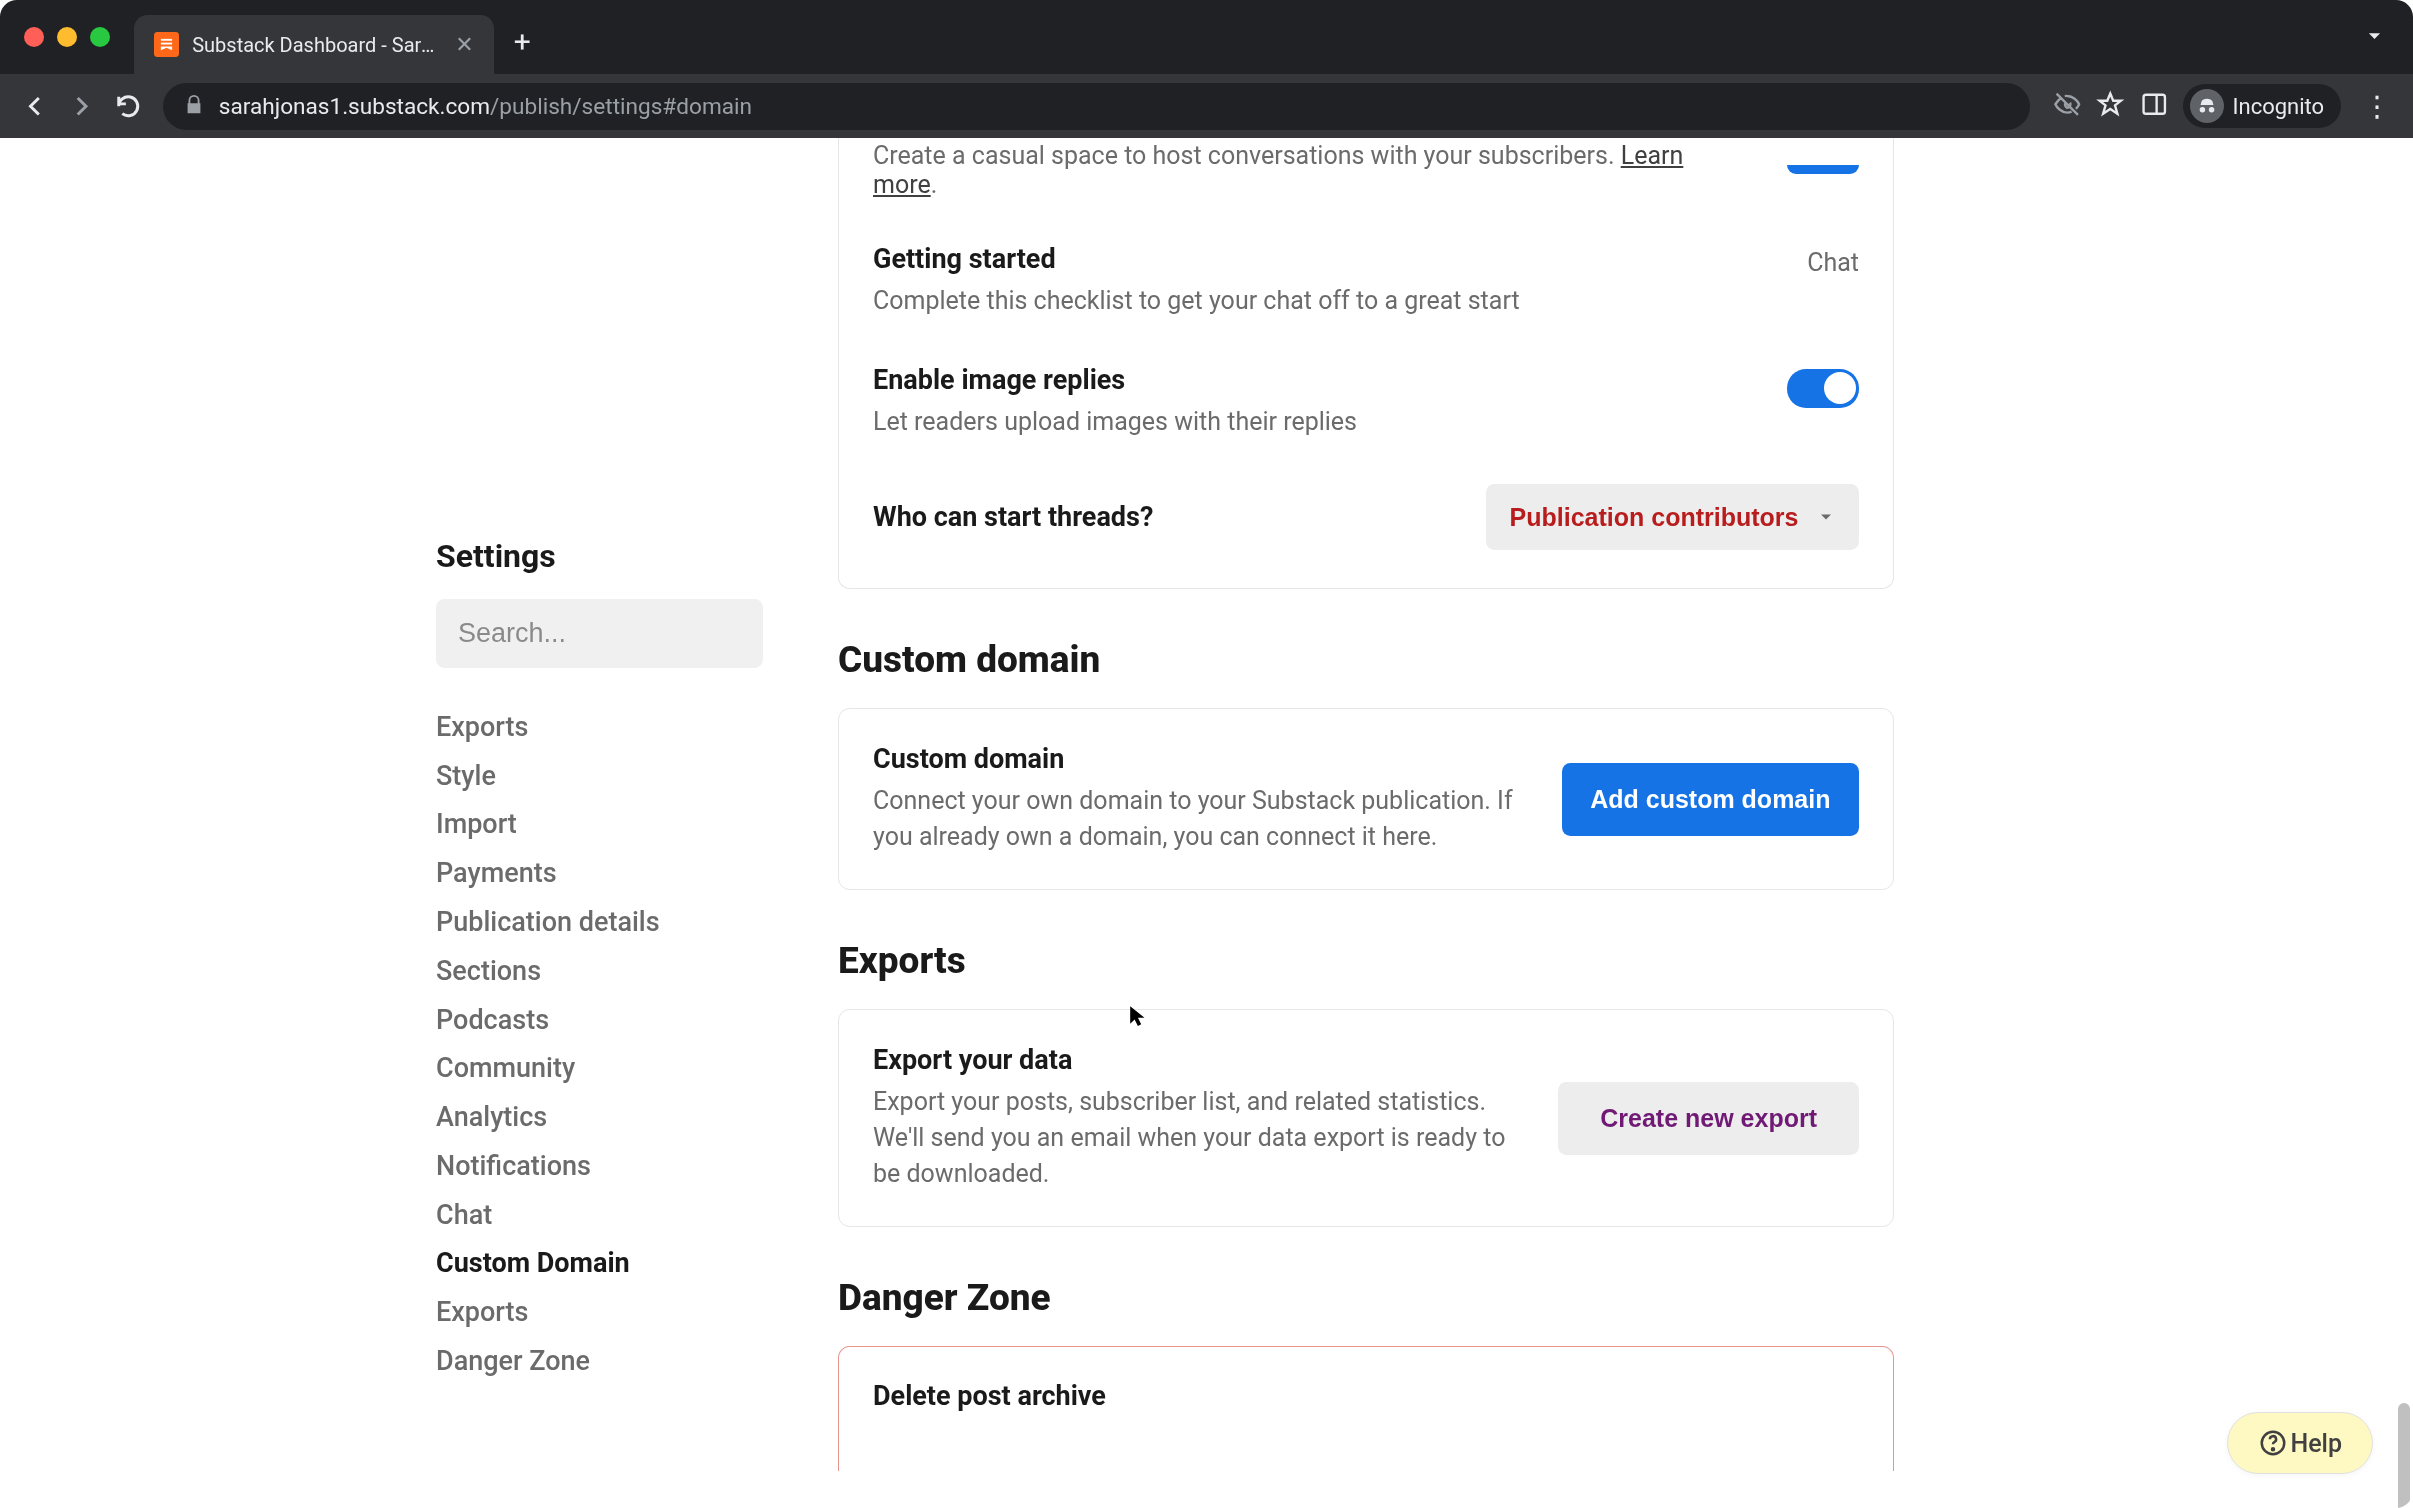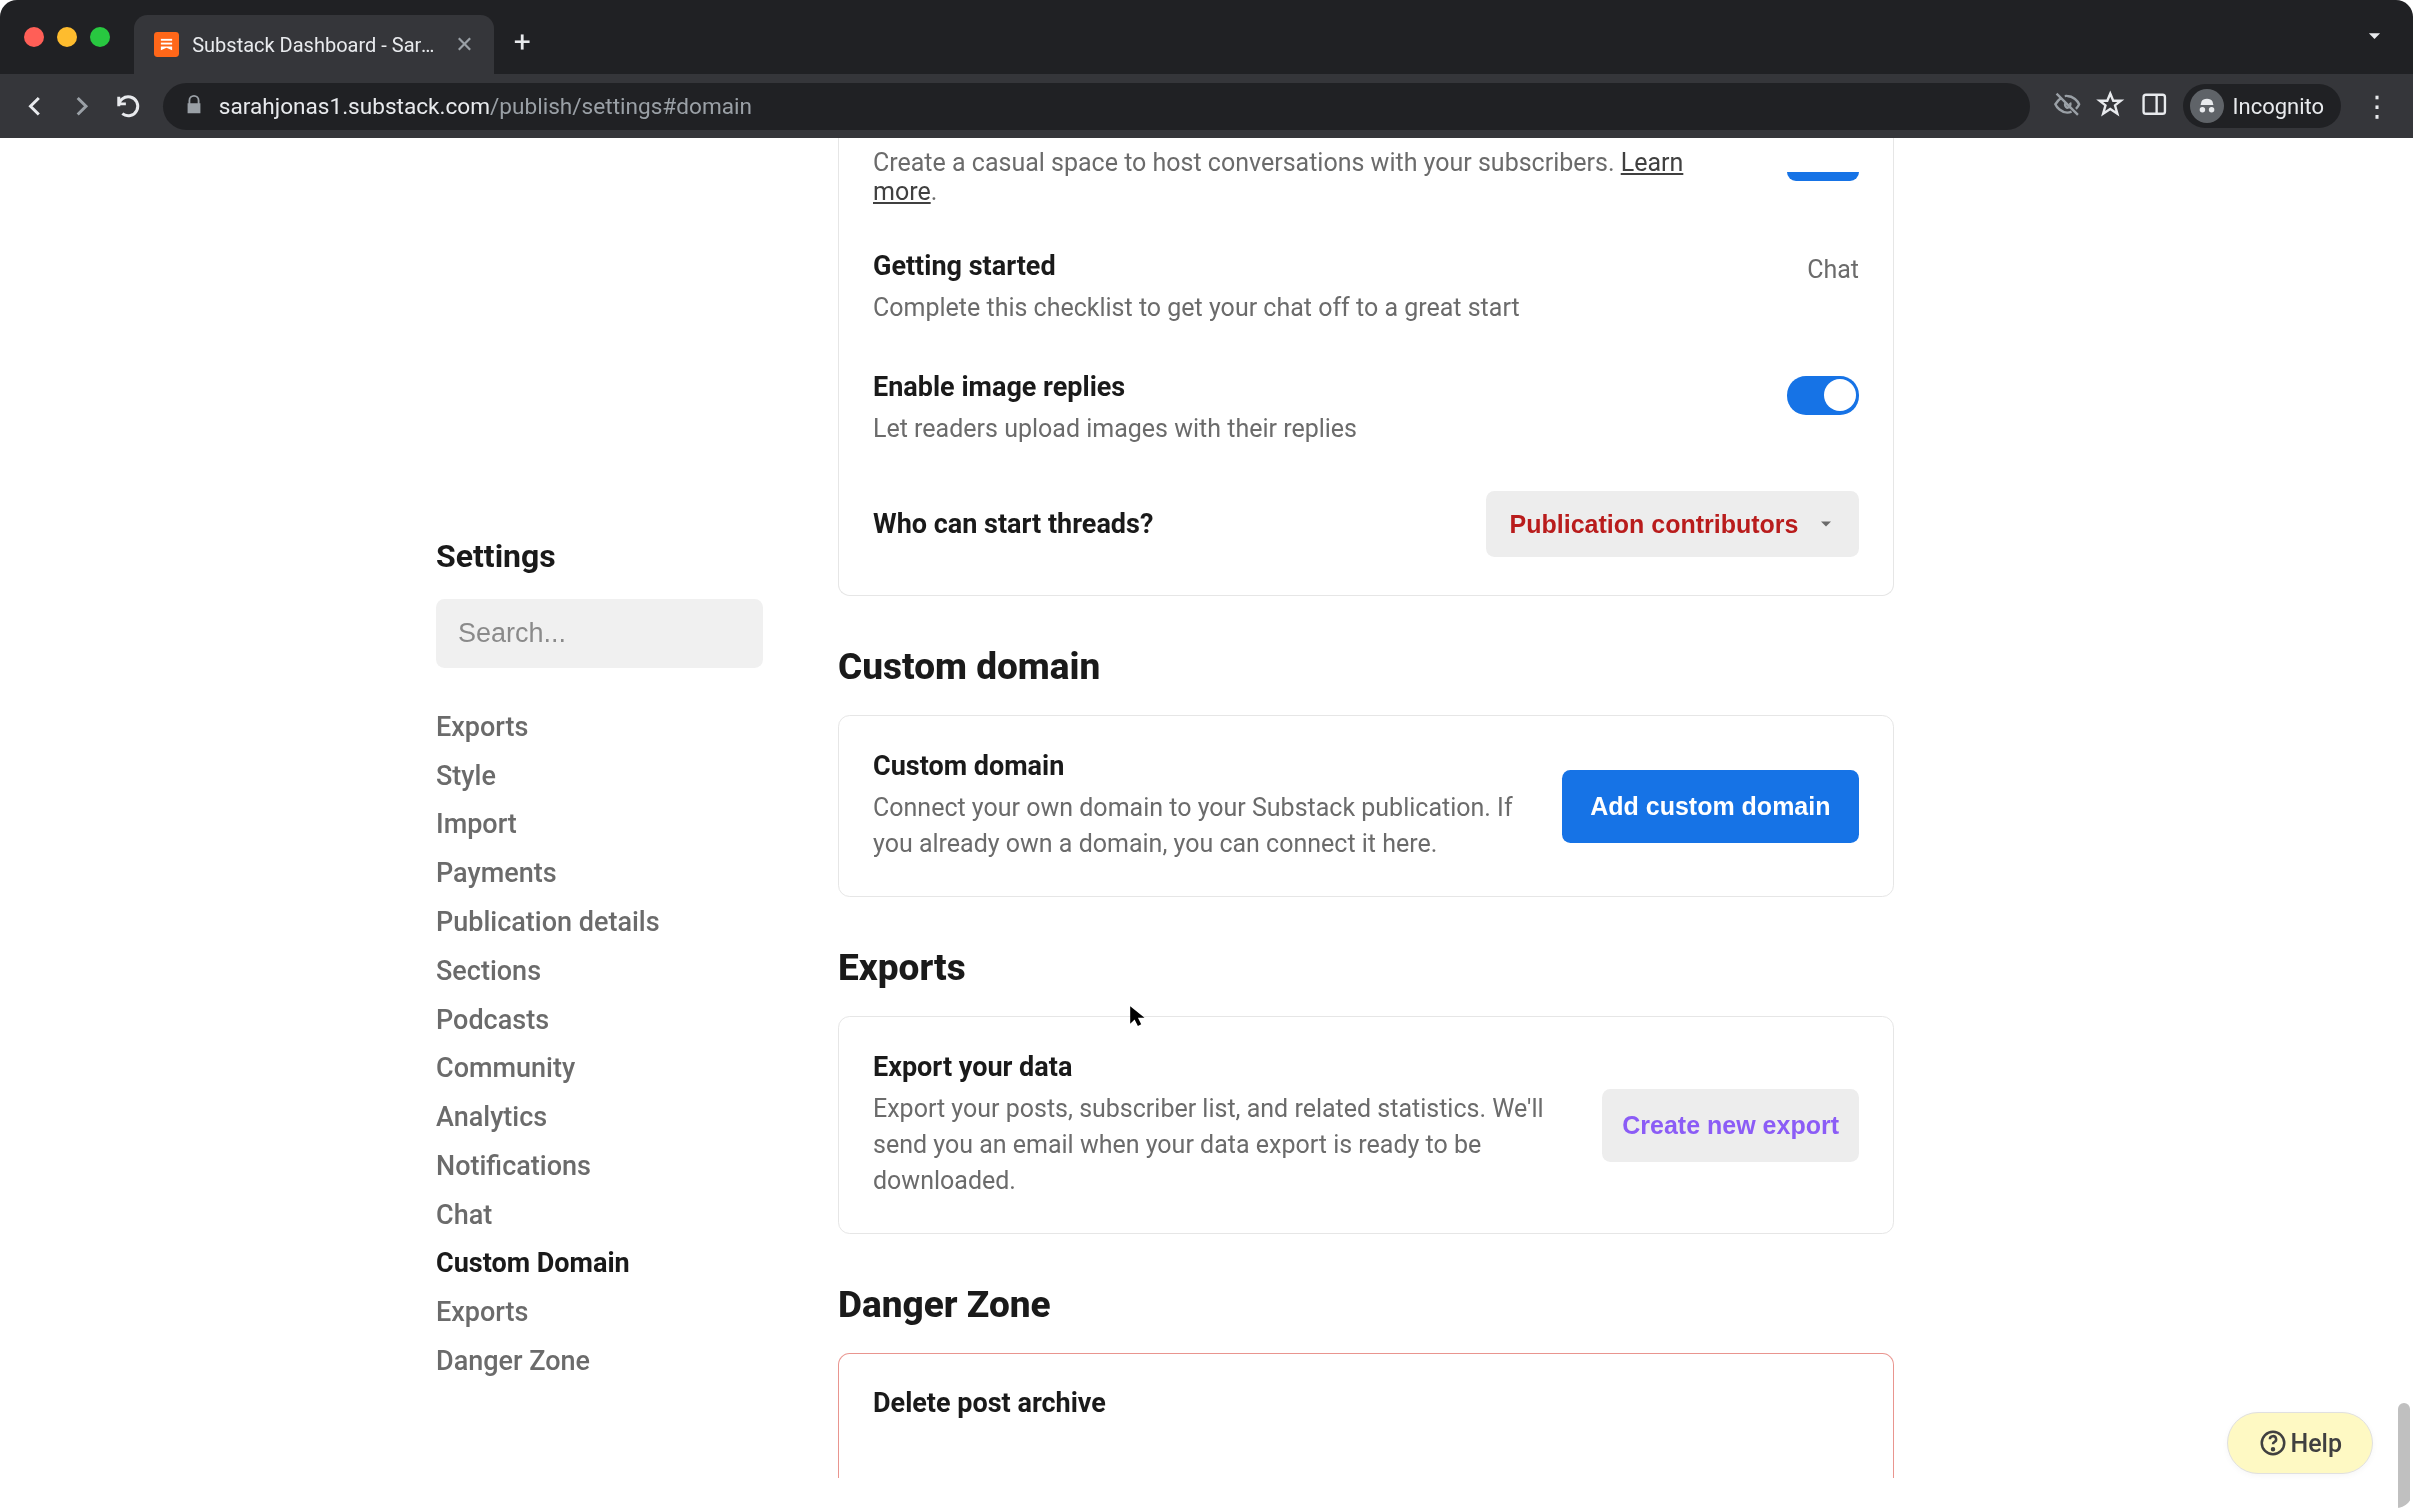--- a/index.html
+++ b/index.html
@@ -68,21 +68,21 @@
   .toggle::after { content: ""; position: absolute; width: 32px; height: 32px; border-radius: 50%; background: #fff; top: 3.4px; right: 3.4px; }
 
   .show-link { font-size: 25px; color: #6b6b6b; margin-top: 5px; }
 
   .select-btn { background: #ededed; border: none; border-radius: 8.4px; padding: 18.4px 23.5px; font-size: 25px; font-weight: 600; color: #b91c1c; display: flex; align-items: center; gap: 17px; cursor: pointer; }
   .select-btn svg { width: 20px; height: 20px; }
 
   .section-heading { font-size: 37px; font-weight: 800; color: #1a1a1a; margin: 49px 0 27px 0; }
 
   .btn-primary { background: #1673e6; color: #fff; border: none; border-radius: 8.4px; padding: 22px 28.5px; font-size: 25px; font-weight: 700; cursor: pointer; flex-shrink: 0; }
-  .btn-secondary { background: #ededed; color: #8b5cf6; border: none; border-radius: 8.4px; padding: 22px 20px; font-size: 25px; font-weight: 700; cursor: pointer; flex-shrink: 0; }
+  .btn-secondary { background: #ededed; color: #701a75; border: none; border-radius: 8.4px; padding: 22px 42px; font-size: 25px; font-weight: 700; cursor: pointer; flex-shrink: 0; }
 
   
   .top-partial { padding-top: 0; }
   .top-partial .row:first-child { padding-top: 5px; }
   .top-partial .desc-only { font-size: 25px; color: #6b6b6b; }
   .top-partial .desc-only a { color: #404040; text-decoration: underline; }
 
   
   .help { position: absolute; right: 40px; bottom: 34px; background: #fef9c3; border: 1.7px solid #e0e0e0; border-radius: 34px; padding: 15px 30px; display: flex; align-items: center; gap: 2px; box-shadow: 0 1.7px 6.7px rgba(0,0,0,0.04); }
   .help svg { width: 30px; height: 30px; }
@@ -198,21 +198,21 @@
         <li>Notifications</li>
         <li>Chat</li>
         <li class="active">Custom Domain</li>
         <li>Exports</li>
         <li>Danger Zone</li>
       </ul>
     </div>
 
     <div class="main">
 
-      <div class="card top-partial" style="border-top:none; border-radius:0 0 11.7px 11.7px; padding-top:10px; position:relative;">
+      <div class="card top-partial" style="border-top:none; border-radius:0 0 11.7px 11.7px; padding-top:3px; position:relative;">
         <div class="row" style="padding-top:0; align-items:center;">
           <div class="text">
             <span class="desc-only">
               <span>Create a casual space to host conversations with your subscribers. </span><a href="#">Learn more</a><span>.</span>
             </span>
           </div>
           <div style="width:72px; height:17px; flex-shrink:0; position:relative;">
              <div style="position:absolute; bottom:5px; right:0; width:72px; height:8.4px; background:#1673e6; border-radius:0 0 19px 19px;"></div>
           </div>
         </div>

